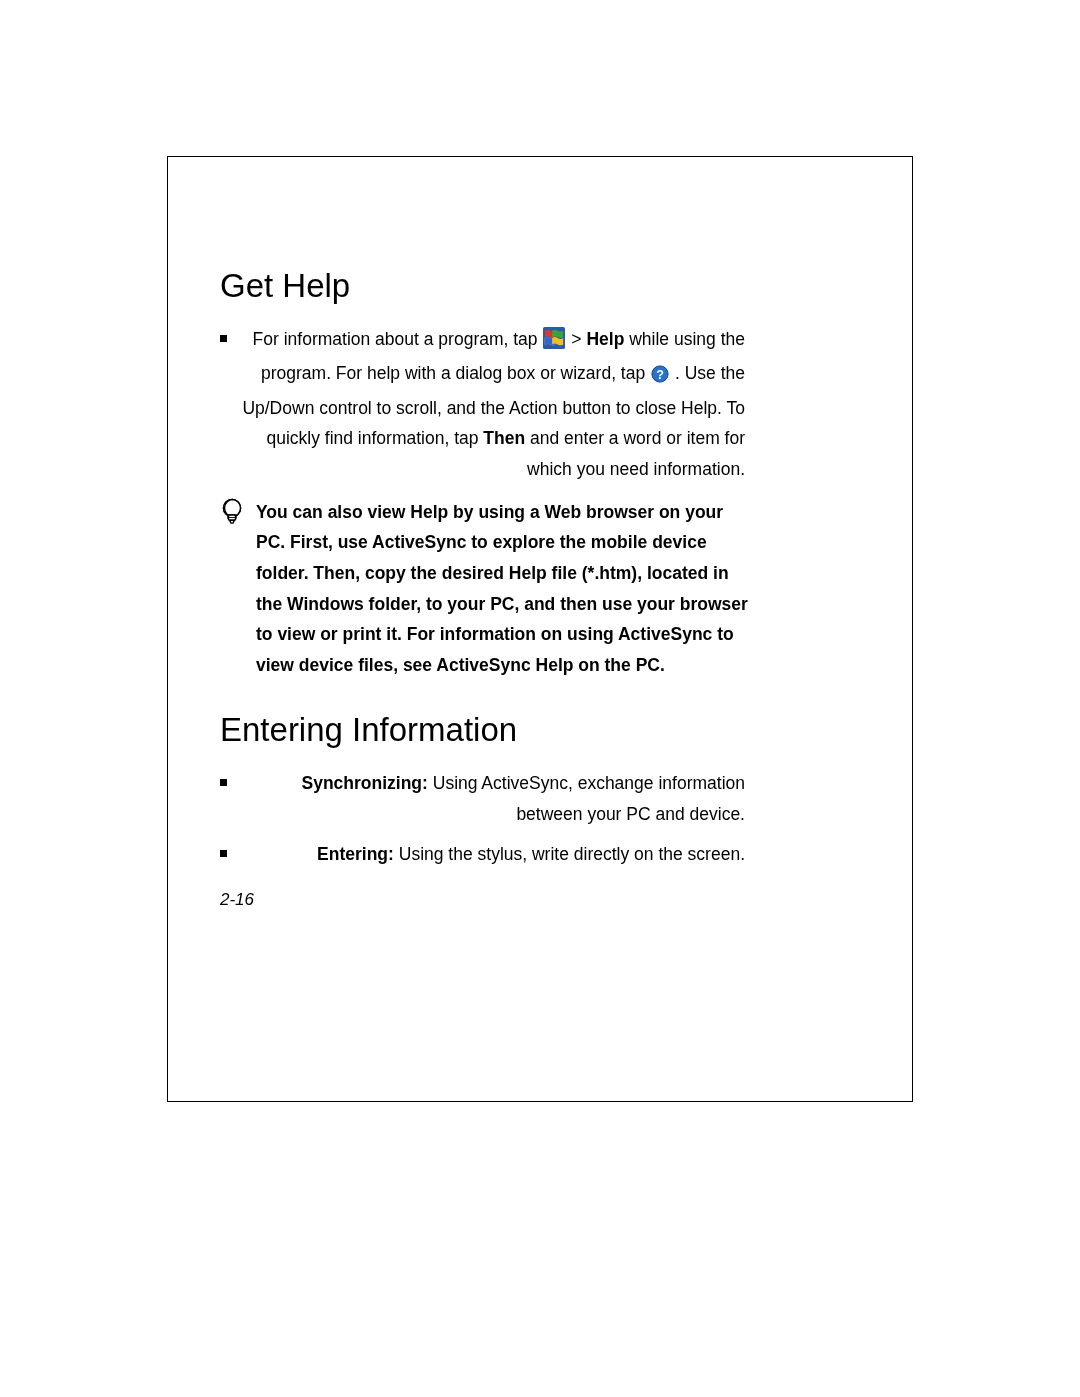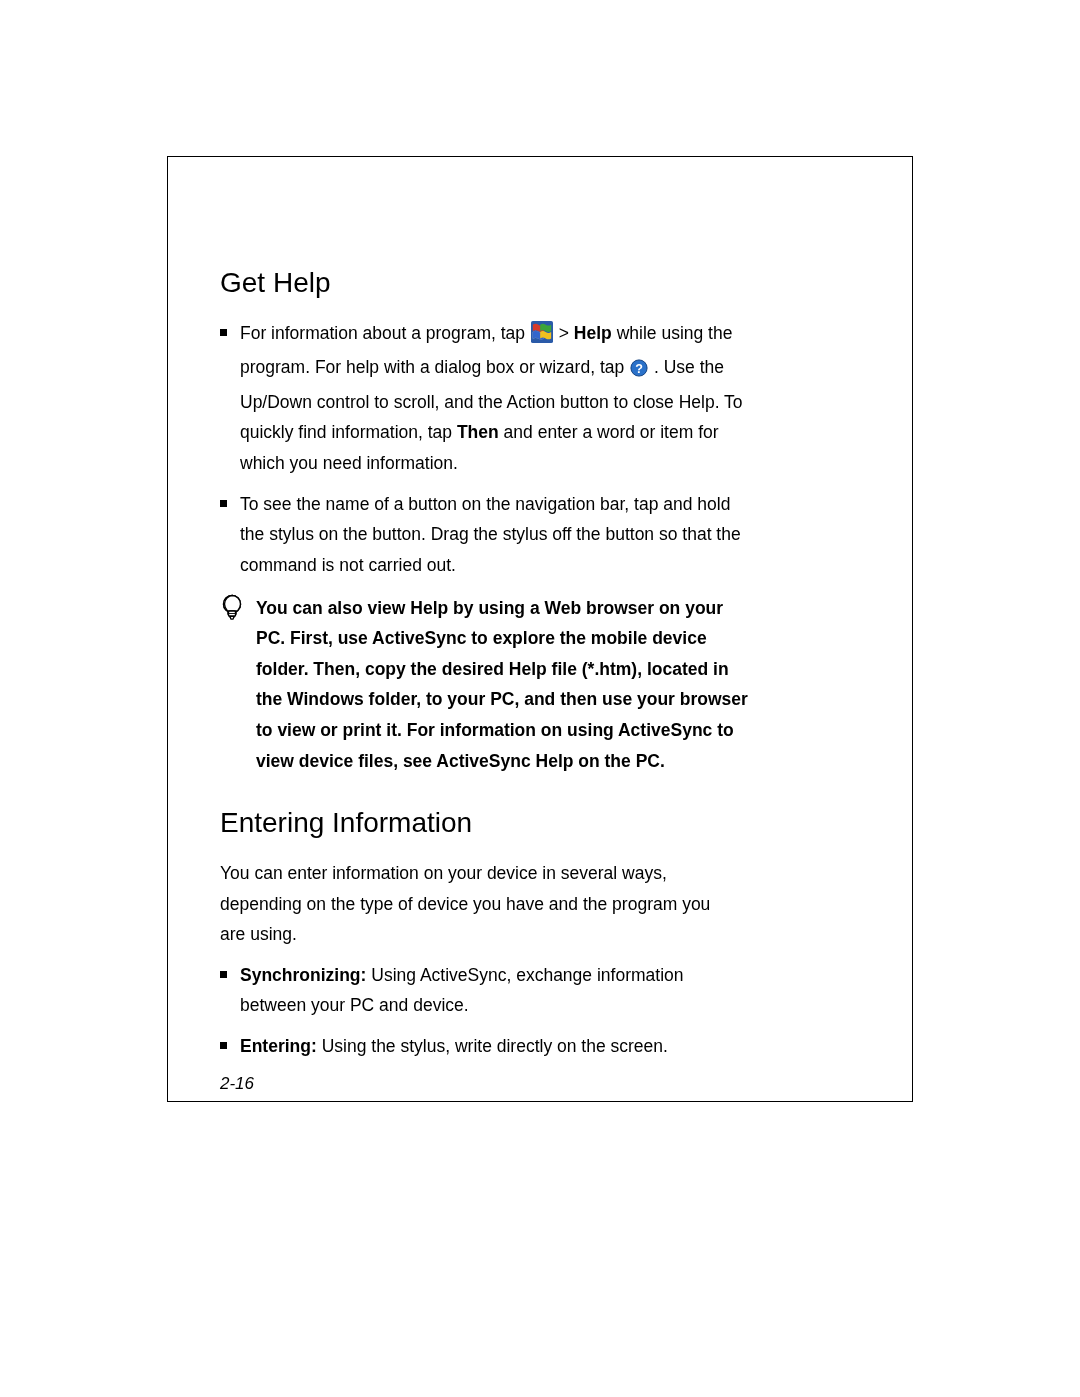--- a/index.html
+++ b/index.html
@@ -22,38 +22,39 @@
   }
   .content {
     position: absolute;
     left: 220px;
     top: 266px;
     width: 540px;
   }
   h2.section {
     font-family: Arial, Helvetica, sans-serif;
     font-weight: 400;
-    font-size: 28px;
+    font-size: 33px;
     margin: 0 0 18px 0;
     line-height: 1.2;
     color: #000;
   }
   .body-text, .bullet-body, .tip-body, .bullet-body span {
     font-size: 17.5px;
     line-height: 1.75;
     color: #000;
   }
   .body-text {
     margin: 0 0 10px 0;
     max-width: 520px;
   }
   ul.bullets {
     list-style: none;
     margin: 0 0 12px 0;
     padding: 0;
+    text-align: right;
   }
   ul.bullets > li {
     position: relative;
     padding-left: 20px;
     margin-bottom: 10px;
   }
   ul.bullets > li::before {
     content: "";
     position: absolute;
     left: 0px;
@@ -84,21 +85,21 @@
     left: 0px;
     top: 0px;
   }
   .tip-body {
     max-width: 495px;
     font-weight: bold;
   }
   .page-num {
     font-style: italic;
     font-size: 17px;
-    margin-top: 12px;
+    margin-top: 20px;
   }
   .sect2 {
     margin-top: 30px;
   }
 </style>
 </head>
 <body>
 
 <div class="page-outer"></div>
 
@@ -127,23 +128,20 @@
           <svg class="help-icon-svg" viewBox="0 0 20 20">
             <circle cx="10" cy="10" r="9" fill="#2a71c9" stroke="#0a3a7a" stroke-width="1"></circle>
             <text x="10" y="15" font-family="Arial" font-size="14" font-weight="bold" fill="#ffffff" text-anchor="middle">?</text>
           </svg>
         </span>
         <span>. Use the Up/Down control to scroll, and the Action button to close Help. To quickly find information, tap </span>
         <span class="bold">Then</span>
         <span> and enter a word or item for which you need information.</span>
       </span>
     </li>
-    <li>
-      <span class="bullet-body">To see the name of a button on the navigation bar, tap and hold the stylus on the button. Drag the stylus off the button so that the command is not carried out.</span>
-    </li>
   </ul>
 
   <div class="tip-block">
     <span class="tip-icon">
       <svg width="24" height="28" viewBox="0 0 24 28">
         <circle cx="12" cy="11" r="8.5" fill="none" stroke="#000" stroke-width="1.4"></circle>
         <path d="M8 18 L8 21 L16 21 L16 18" fill="none" stroke="#000" stroke-width="1.4" stroke-linejoin="round"></path>
         <line x1="8" y1="21" x2="16" y2="21" stroke="#000" stroke-width="1.4"></line>
         <circle cx="12" cy="11" r="8.5" fill="#fff" stroke="#000" stroke-width="1.4"></circle>
         <path d="M9 18.5 Q9 11 12 11 Q15 11 15 18.5" fill="none" stroke="none"></path>
@@ -155,21 +153,20 @@
         <rect x="8.5" y="18" width="7" height="5" rx="1" fill="#ffffff" stroke="#000000" stroke-width="1.4"></rect>
         <line x1="8.5" y1="20.5" x2="15.5" y2="20.5" stroke="#000" stroke-width="0.9"></line>
         <path d="M10 23.5 L14 23.5 L13 26 L11 26 Z" fill="#ffffff" stroke="#000000" stroke-width="1.2"></path>
       </svg>
     </span>
     <div class="tip-body">You can also view Help by using a Web browser on your PC. First, use ActiveSync to explore the mobile device folder. Then, copy the desired Help file (*.htm), located in the Windows folder, to your PC, and then use your browser to view or print it. For information on using ActiveSync to view device files, see ActiveSync Help on the PC.</div>
   </div>
 
   <div class="sect2">
     <h2 class="section">Entering Information</h2>
-    <p class="body-text">You can enter information on your device in several ways, depending on the type of device you have and the program you are using.</p>
     <ul class="bullets">
       <li>
         <span class="bullet-body">
           <span class="bold">Synchronizing:</span><span> Using ActiveSync, exchange information between your PC and device.</span>
         </span>
       </li>
       <li>
         <span class="bullet-body">
           <span class="bold">Entering:</span><span> Using the stylus, write directly on the screen.</span>
         </span>

